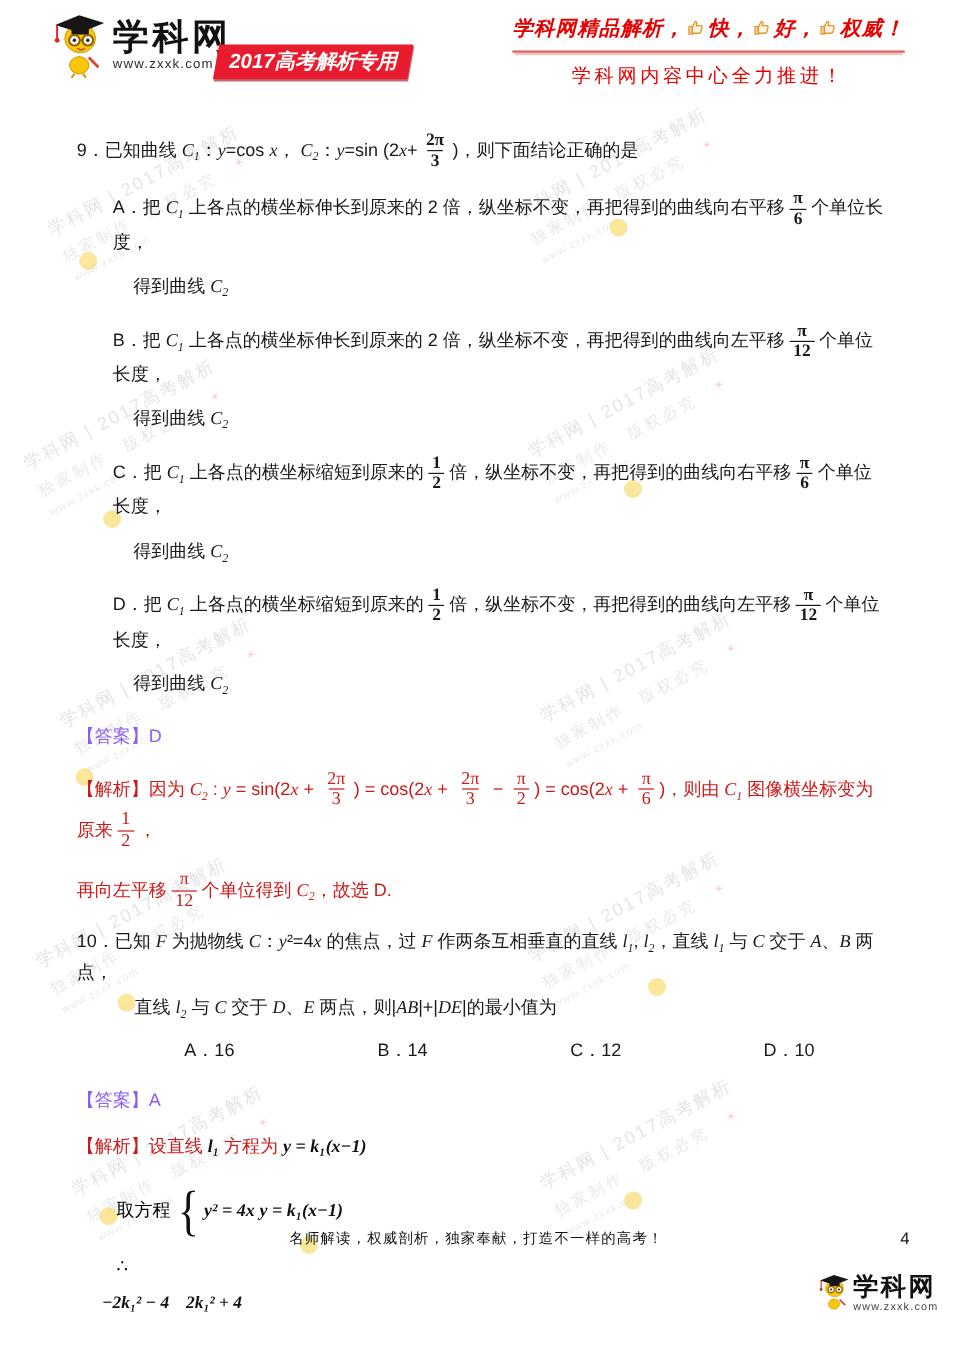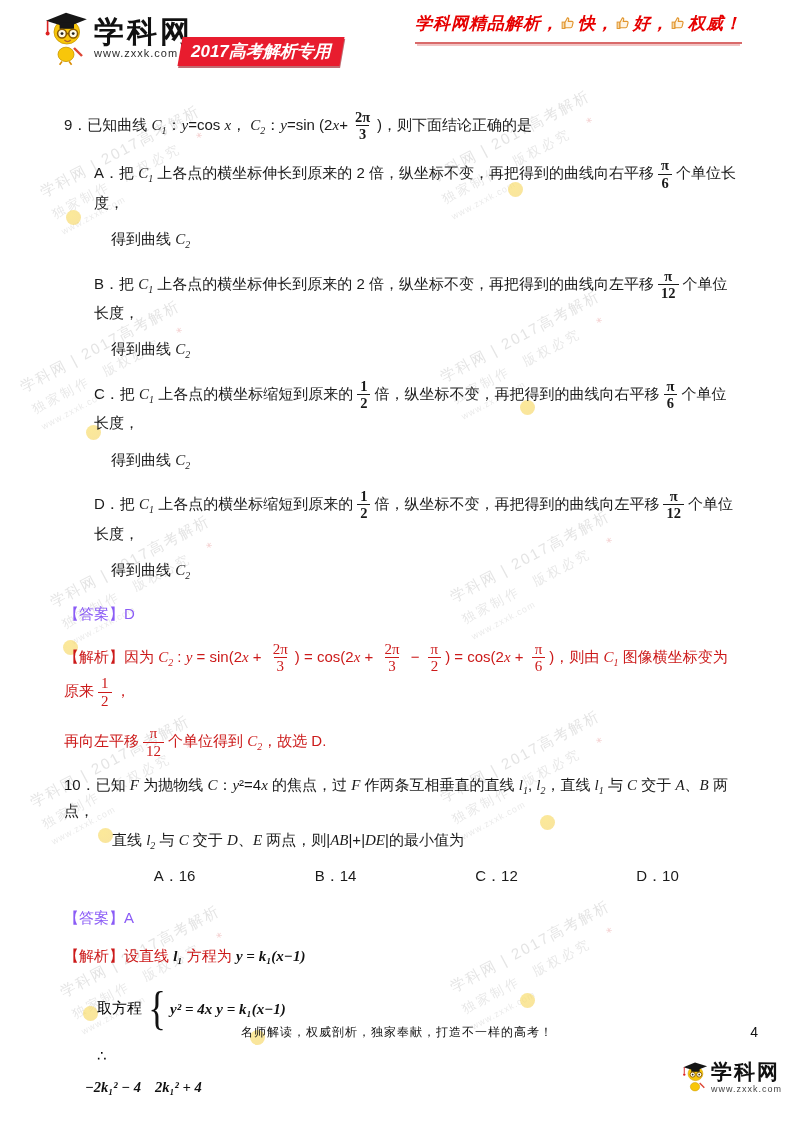--- a/index.html
+++ b/index.html
@@ -18,21 +18,21 @@
   
   .header{position:relative;height:95px;z-index:2;}
   .logo{position:absolute;left:42px;top:6px;display:flex;align-items:center;}
   .logo-text{margin-left:4px;}
   .logo-site{font-size:30px;font-weight:bold;letter-spacing:3px;color:#111;line-height:1.05;}
   .logo-url{font-size:11px;color:#2b2b2b;letter-spacing:1px;}
   .banner{position:absolute;left:180px;top:37px;background:#e81c2e;color:#fff;
           font-weight:bold;font-size:17px;padding:3px 11px;transform:skewX(-10deg);
           box-shadow:1px 2px 0 rgba(150,10,20,.6);}
   .banner>span{display:inline-block;transform:skewX(10deg);font-style:italic;}
-  .slogan-wrap{position:absolute;right:52px;top:12px;text-align:center;}
+  .slogan-wrap{position:absolute;right:40px;top:12px;text-align:center;}
   .slogan{display:inline-block;color:#e60000;font-weight:bold;font-style:italic;
           font-size:17px;letter-spacing:1px;padding-bottom:5px;
           border-bottom:2px solid #d96a6a;box-shadow:0 4px 0 -2px #f2c4c4;}
   .slogan .thumb{display:inline-block;vertical-align:-3px;margin:0 1px;}
   .slogan-sub{margin-top:9px;color:#e60000;font-size:16px;letter-spacing:3px;}
   
   .content{position:relative;z-index:2;padding:0 56px 0 64px;}
   .line{line-height:1.55;}
   .k-stem{margin-top:14px;}
   .k-option{margin-top:15px;margin-left:30px;}
@@ -168,20 +168,21 @@
     <div class="slogan"><span>学科网精品解析，</span><span class="thumb"><svg viewBox="0 0 24 24" width="17" height="17">
             <rect x="3" y="10" width="4" height="9" fill="#f6d7a4" stroke="#e2962e" stroke-width="1.4"></rect>
             <path fill="#fdf3e3" stroke="#e2962e" stroke-width="1.6" d="M7 10.5 L10.5 4 c1.2 0 2 .9 1.8 2 l-.6 3 h5.2 c1 0 1.8 1 1.5 2 l-1.4 5.5 c-.3 1-1 1.5-2 1.5 H7 Z"></path>
           </svg></span><span>快，</span><span class="thumb"><svg viewBox="0 0 24 24" width="17" height="17">
             <rect x="3" y="10" width="4" height="9" fill="#f6d7a4" stroke="#e2962e" stroke-width="1.4"></rect>
             <path fill="#fdf3e3" stroke="#e2962e" stroke-width="1.6" d="M7 10.5 L10.5 4 c1.2 0 2 .9 1.8 2 l-.6 3 h5.2 c1 0 1.8 1 1.5 2 l-1.4 5.5 c-.3 1-1 1.5-2 1.5 H7 Z"></path>
           </svg></span><span>好，</span><span class="thumb"><svg viewBox="0 0 24 24" width="17" height="17">
             <rect x="3" y="10" width="4" height="9" fill="#f6d7a4" stroke="#e2962e" stroke-width="1.4"></rect>
             <path fill="#fdf3e3" stroke="#e2962e" stroke-width="1.6" d="M7 10.5 L10.5 4 c1.2 0 2 .9 1.8 2 l-.6 3 h5.2 c1 0 1.8 1 1.5 2 l-1.4 5.5 c-.3 1-1 1.5-2 1.5 H7 Z"></path>
           </svg></span><span>权威！</span></div>
+    <div class="slogan-sub">学科网内容中心全力推进！</div>
   </div>
 </div>
 
 <div class="content">
     <div class="line k-stem"><span>9．已知曲线 </span><span class="i">C</span><sub>1</sub><span>：</span><span class="i">y</span><span>=cos </span><span class="i">x</span><span>， </span><span class="i">C</span><sub>2</sub><span>：</span><span class="i">y</span><span>=sin (2</span><span class="i">x</span><span>+</span><span class="frac b">
         <span class="num">2π</span>
         <span class="den">3</span>
       </span><span>)，则下面结论正确的是</span></div>
     <div class="line k-option"><span>A．把 </span><span class="i">C</span><sub>1</sub><span> 上各点的横坐标伸长到原来的 2 倍，纵坐标不变，再把得到的曲线向右平移</span><span class="frac b">
         <span class="num">π</span>

